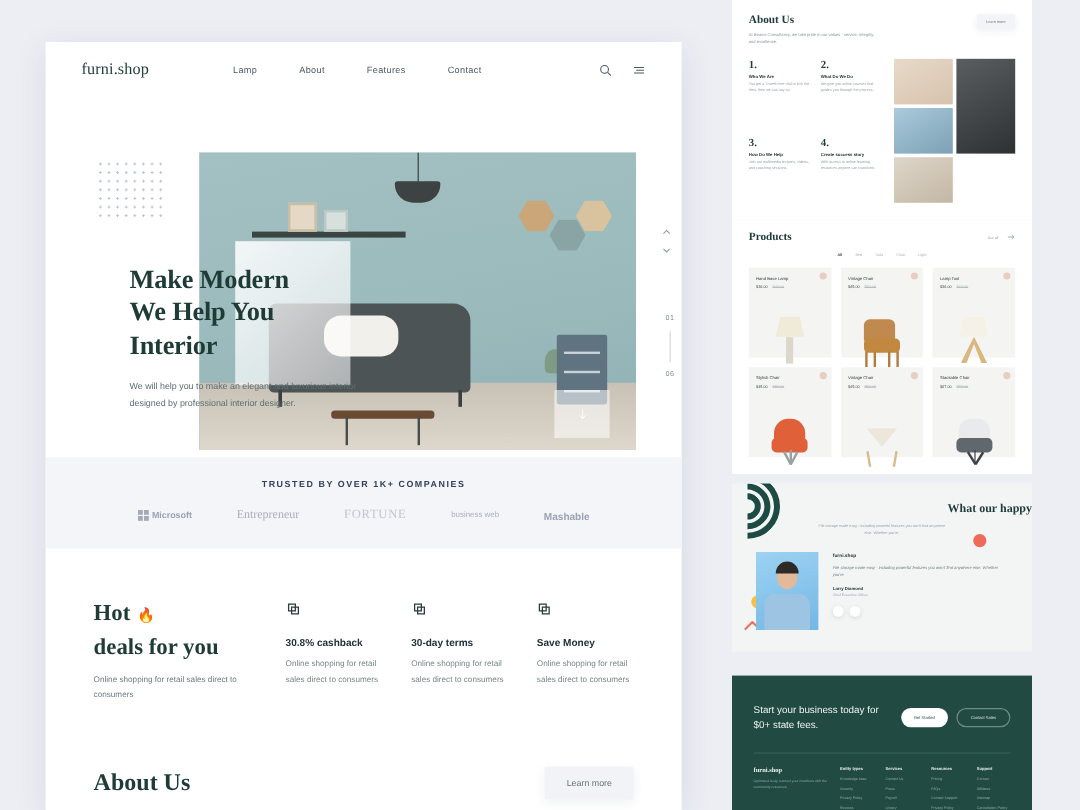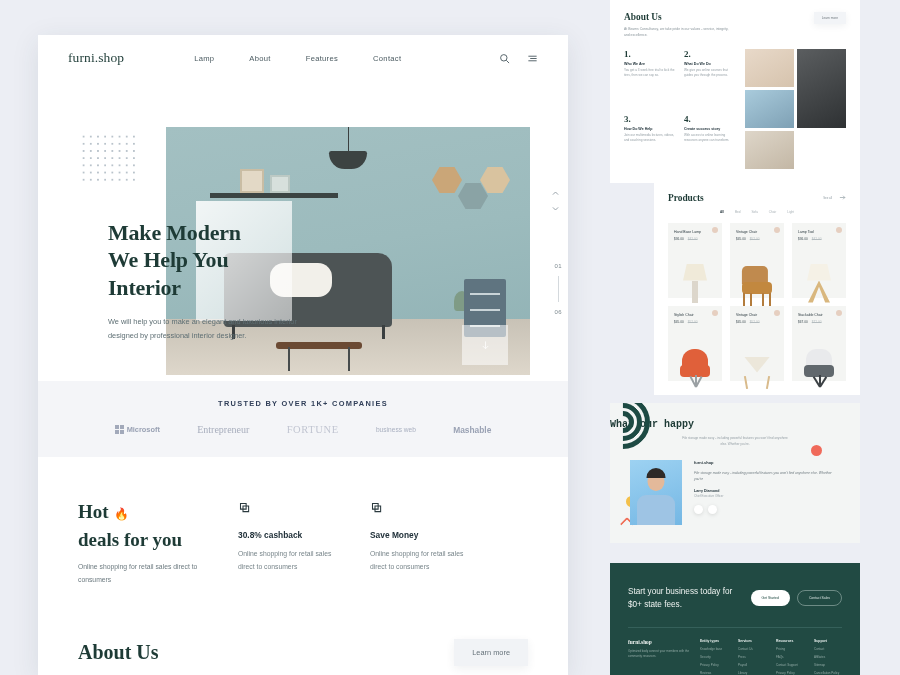--- a/index.html
+++ b/index.html
@@ -188,21 +188,21 @@
     background: #9aa0a3; transform-origin: bottom center; }
 
   
   .testi { position: relative; background: #f3f5f4; margin-top: 8px; height: 140px; overflow: hidden; }
   .arcs { position: absolute; left: -14px; top: -8px; width: 60px; height: 58px; }
   .arc { position: absolute; border: 5px solid #1d4a43; border-radius: 50%;
     border-right-color: transparent; border-bottom-color: transparent; transform: rotate(135deg); }
   .arc.a1 { left: 0; top: 0; width: 54px; height: 54px; }
   .arc.a2 { left: 8px; top: 8px; width: 38px; height: 38px; }
   .arc.a3 { left: 16px; top: 16px; width: 22px; height: 22px; }
-  .testi-h { text-align: left; padding-top: 16px; font-family: Liberation Mono, monospace;
+  .testi-h { text-align: right; padding-top: 16px; font-family: Liberation Serif, serif;
     font-weight: bold; font-size: 10px; line-height: 1.25; color: #1e3b36; }
   .testi-sub { text-align: center; margin: 5px auto 0; width: 106px; font-size: 3.1px;
     line-height: 1.85; color: #97a1a7; }
   .testi-body { display: flex; gap: 12px; padding: 12px 20px 0; }
   .avatar { width: 52px; height: 65px; background: linear-gradient(160deg,#9dd2f2,#74b7e4); position: relative; }
   .av-head { position: absolute; left: 50%; transform: translateX(-50%); top: 12px;
     width: 17px; height: 19px; border-radius: 50%; background: #e3b99a; }
   .av-hair { position: absolute; left: 50%; transform: translateX(-50%); top: 8px;
     width: 19px; height: 10px; border-radius: 10px 10px 0 0; background: #2f2a27; }
   .av-body { position: absolute; left: 50%; transform: translateX(-50%); bottom: 0;
@@ -375,28 +375,38 @@
         <div class="deal-ico">
           <svg viewBox="0 0 24 24" fill="none" stroke="#2b3a3f" stroke-width="1.7">
             <path d="M4 4h9v9H4z"></path>
               <path d="M8 8h9v9H8z"></path>
           </svg>
         </div>
         <div class="deal-t">30.8% cashback</div>
         <div class="deal-d">Online shopping for retail sales direct to consumers</div>
       </div>
 
-
       <div class="deal-col">
         <div class="deal-ico">
           <svg viewBox="0 0 24 24" fill="none" stroke="#2b3a3f" stroke-width="1.7">
             <path d="M4 4h9v9H4z"></path>
               <path d="M8 8h9v9H8z"></path>
           </svg>
         </div>
+        <div class="deal-t">30-day terms</div>
+        <div class="deal-d">Online shopping for retail sales direct to consumers</div>
+      </div>
+
+      <div class="deal-col">
+        <div class="deal-ico">
+          <svg viewBox="0 0 24 24" fill="none" stroke="#2b3a3f" stroke-width="1.7">
+            <path d="M4 4h9v9H4z"></path>
+              <path d="M8 8h9v9H8z"></path>
+          </svg>
+        </div>
         <div class="deal-t">Save Money</div>
         <div class="deal-d">Online shopping for retail sales direct to consumers</div>
       </div>
     </div>
 
     <div class="about-bottom">
       <div class="about-h">About Us</div>
       <button class="learn-btn">Learn more</button>
     </div>
   </div>
@@ -433,21 +443,21 @@
         </div>
         <div class="about-pics">
           <div class="pic p1"></div>
           <div class="pic p2"></div>
           <div class="pic p3"></div>
           <div class="pic p4"></div>
         </div>
       </div>
     </div>
 
-    <div class="rb-sec rb-pad" style="padding-top:10px;padding-bottom:14px;margin-left:44px;">
+    <div class="rb-sec rb-pad" style="padding-top:10px;padding-bottom:14px;">
       <div class="prod-head">
         <div class="rb-title">Products</div>
         <div class="prod-ctrl">
           <span>See all</span>
           <span class="ico" style="width:7px;height:7px">
             <svg viewBox="0 0 24 24" fill="none" stroke="#94a0a6" stroke-width="2.4">
               <line x1="3" y1="12" x2="20" y2="12"></line>
                 <polyline points="14,6 20,12 14,18"></polyline>
             </svg>
           </span>

